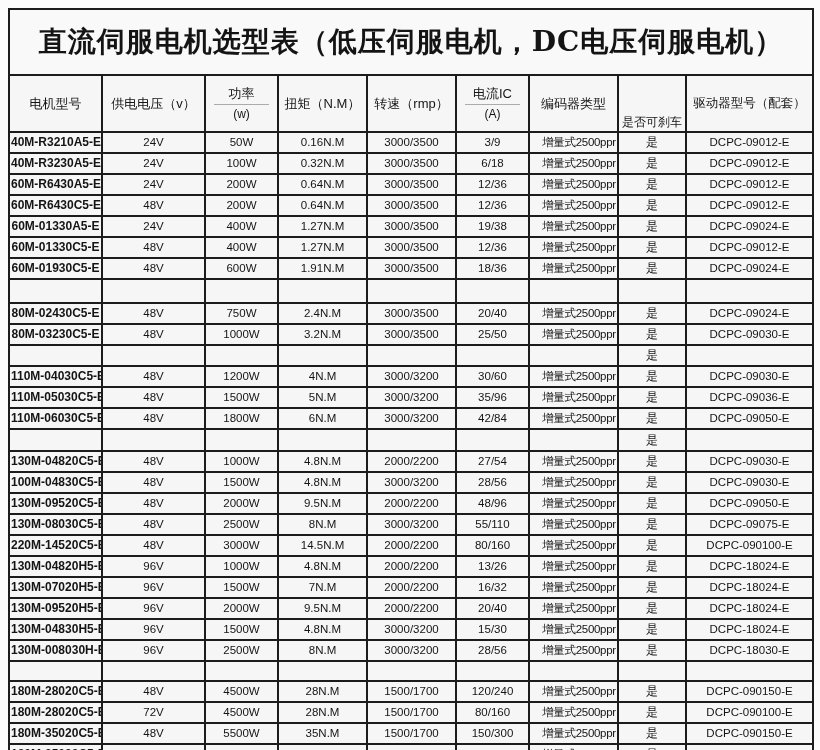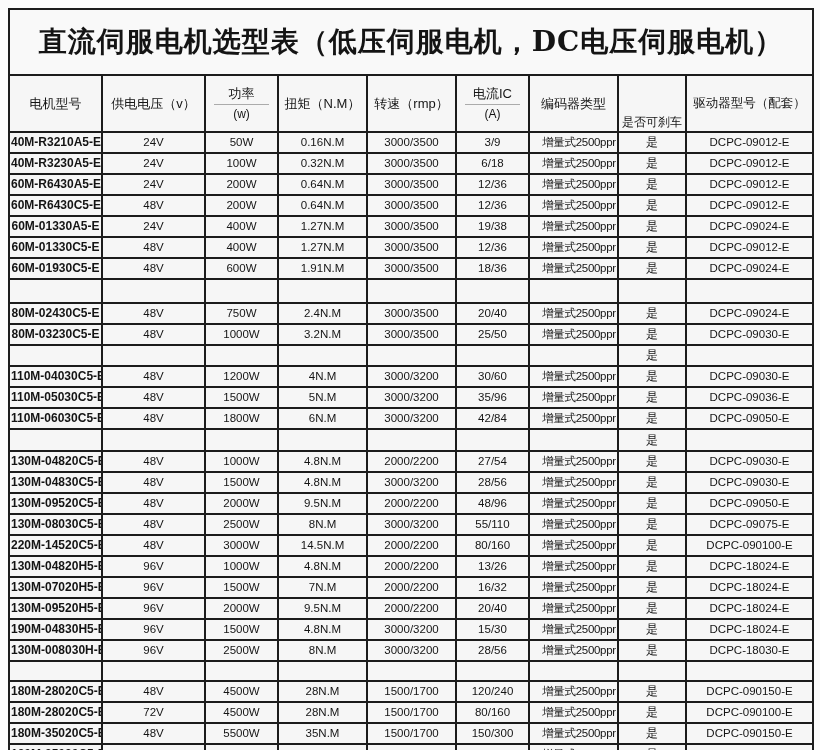--- a/index.html
+++ b/index.html
@@ -261,21 +261,21 @@
         <td class="c1">48V</td>
         <td class="c2">1000W</td>
         <td class="c3">4.8N.M</td>
         <td class="c4">2000/2200</td>
         <td class="c5">27/54</td>
         <td class="c6">增量式2500ppr</td>
         <td class="c7">是</td>
         <td class="c8">DCPC-09030-E</td>
       </tr>
       <tr>
-        <td class="c0">130M-04830C5-E</td>
+        <td class="c0">100M-04830C5-E</td>
         <td class="c1">48V</td>
         <td class="c2">1500W</td>
         <td class="c3">4.8N.M</td>
         <td class="c4">3000/3200</td>
         <td class="c5">28/56</td>
         <td class="c6">增量式2500ppr</td>
         <td class="c7">是</td>
         <td class="c8">DCPC-09030-E</td>
       </tr>
       <tr>
@@ -338,21 +338,21 @@
         <td class="c1">96V</td>
         <td class="c2">2000W</td>
         <td class="c3">9.5N.M</td>
         <td class="c4">2000/2200</td>
         <td class="c5">20/40</td>
         <td class="c6">增量式2500ppr</td>
         <td class="c7">是</td>
         <td class="c8">DCPC-18024-E</td>
       </tr>
       <tr>
-        <td class="c0">190M-04830H5-E</td>
+        <td class="c0">130M-04830H5-E</td>
         <td class="c1">96V</td>
         <td class="c2">1500W</td>
         <td class="c3">4.8N.M</td>
         <td class="c4">3000/3200</td>
         <td class="c5">15/30</td>
         <td class="c6">增量式2500ppr</td>
         <td class="c7">是</td>
         <td class="c8">DCPC-18024-E</td>
       </tr>
       <tr>

